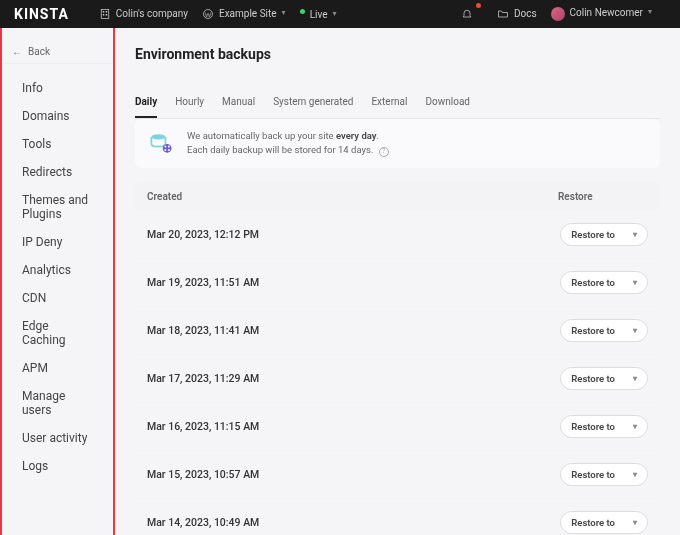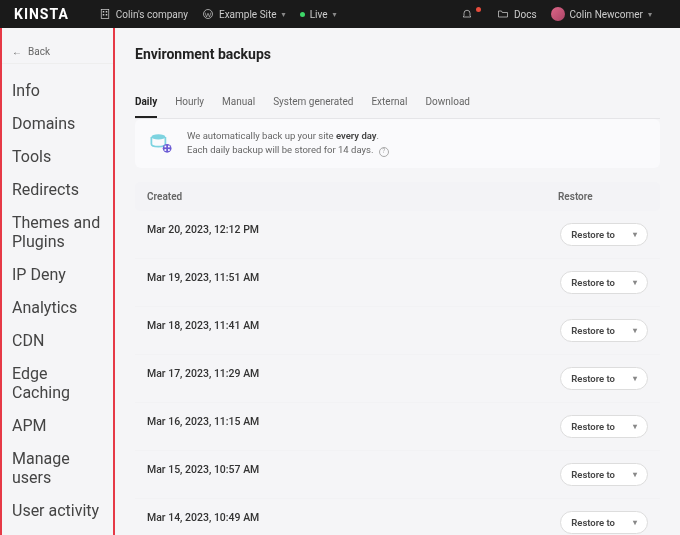--- a/index.html
+++ b/index.html
@@ -1,42 +1,42 @@
 <!DOCTYPE html>
 <html><head>
 <meta charset="utf-8">
 <style>
 *{margin:0;padding:0;box-sizing:border-box;font-family:-apple-system,BlinkMacSystemFont,"Segoe UI",Roboto,sans-serif}
 body{background:#f5f5f7;font-size:11px;color:#333}
 .topbar{background:#1a1a1a;color:#ccc;height:28px;display:flex;align-items:center;padding:8px 14px;font-size:10px}
 .logo{font-weight:700;font-size:14px;letter-spacing:1px;color:#fff;margin-right:30px}
-.tb-item{display:flex;align-items:center;gap:5px;margin-right:14px;cursor:pointer}
+.tb-item{display:flex;align-items:flex-start;gap:5px;margin-right:14px;cursor:pointer}
 .tb-spacer{flex:1}
 .dot{width:5px;height:5px;border-radius:50%;background:#3dd668;display:inline-block}
 .icon{width:12px;height:12px;display:inline-flex;align-items:center;justify-content:center}
 .avatar{width:14px;height:14px;border-radius:50%;background:linear-gradient(135deg,#d68,#a46)}
 .wrap{display:flex}
 .sidebar{width:115px;padding:12px 0;border:2px solid #e63946;border-top:none;background:#f5f5f7}
 .back{display:flex;align-items:center;gap:6px;padding:6px 10px;color:#666;font-size:10px;cursor:pointer;border-bottom:1px solid #eee;margin-bottom:10px}
-.sb-item{padding:7px 10px;font-size:16px;color:#444;cursor:pointer}
+.sb-item{padding:7px 20px;font-size:12px;color:#444;cursor:pointer}
 .sb-item.active{background:#e3e3e8;font-weight:600;color:#222}
 .main{flex:1;padding:18px 20px}
 .title{font-size:14px;font-weight:700;color:#222;margin-bottom:34px}
 .tabs{display:flex;gap:18px;border-bottom:1px solid #e5e5e8;}
 .tab{padding:0 0 9px 0;font-size:10px;color:#666;cursor:pointer}
 .tab.active{color:#222;font-weight:700;border-bottom:2px solid #222}
 .info-box{background:#fafafc;border-radius:6px;padding:10px 12px;display:flex;gap:12px;align-items:center;margin-bottom:14px}
 .info-icon{width:28px;height:28px;flex-shrink:0}
 .info-text{font-size:9.5px;color:#666;line-height:1.5}
 .info-text b{color:#444;font-weight:600}
 .info-help{display:inline-flex;width:10px;height:10px;border:1px solid #aaa;border-radius:50%;align-items:center;justify-content:center;font-size:7px;color:#aaa;margin-left:3px}
 .table-head{background:#f3f3f6;border-radius:5px;padding:9px 12px;display:flex;font-size:10px;color:#666;font-weight:600}
 .th-created{flex:1}
 .th-restore{width:90px}
-.row{display:flex;align-items:flex-start;padding:12px 12px;border-bottom:1px solid #f2f2f4}
+.row{display:flex;align-items:center;padding:12px 12px;border-bottom:1px solid #f2f2f4}
 .row-date{flex:1;font-size:10.5px;color:#333;font-weight:500}
 .restore-btn{border:1px solid #ddd;background:#fff;border-radius:14px;padding:5px 10px;font-size:9.5px;color:#444;font-weight:600;display:flex;align-items:center;gap:18px;cursor:pointer}
 .chev{font-size:8px;color:#888}
 .bell-dot{width:5px;height:5px;background:#e74c3c;border-radius:50%;position:relative;top:-5px;left:-2px}
 </style>
 </head>
 <body>
 
 <div class="topbar">
   <div class="logo">KINSTA</div>

